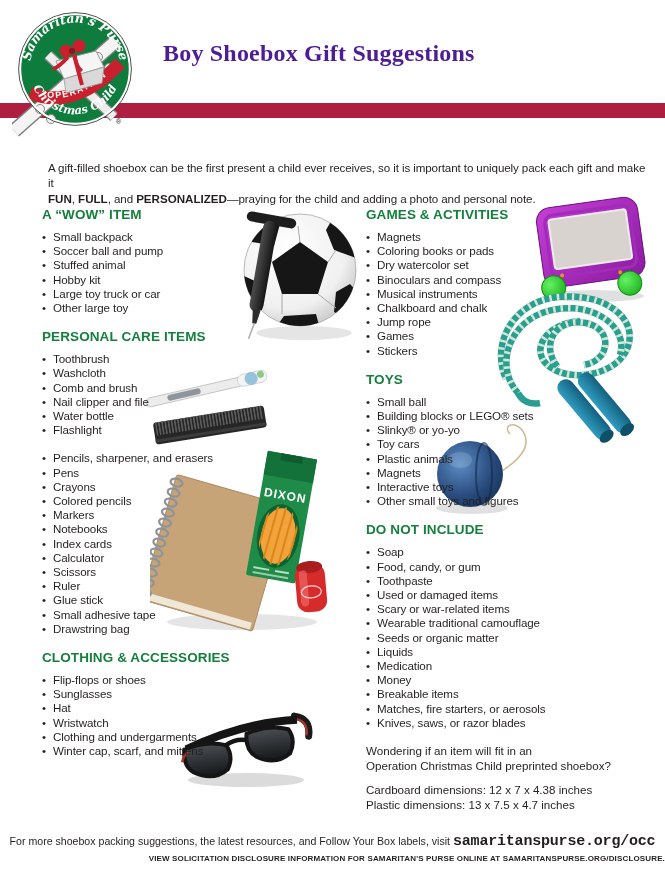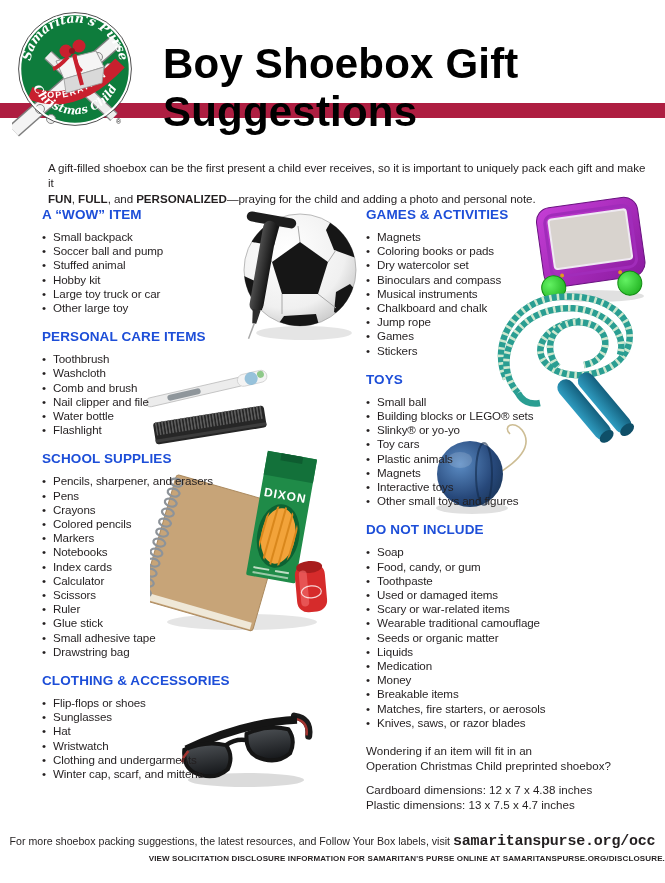--- a/index.html
+++ b/index.html
@@ -8,39 +8,39 @@
     background:#ffffff; font-family:"Liberation Sans", sans-serif; color:#231f20;
   }
   .abs { position:absolute; }
 
   
   #red-bar { left:0; top:103px; width:665px; height:15px; background:#AE1E41; z-index:1; }
   #logo-wrap { left:12px; top:5px; width:124px; height:132px; z-index:3; }
   #logo-reg { left:116px; top:118px; font-size:7px; color:#222; z-index:4; }
   #page-title {
     left:163px; top:40px; width:490px; z-index:2;
-    font-family:Liberation Sans, sans-serif; font-weight:600;
-    font-size:42px; letter-spacing:0.2px; color:#000000;
+    font-family:Liberation Serif, serif; font-weight:600;
+    font-size:24px; letter-spacing:0.2px; color:#4c1d95;
   }
 
   
   #intro {
     left:48px; top:148px; width:600px; z-index:2;
     font-size:11.6px; line-height:15.6px; letter-spacing:-0.1px; color:#231f20;
   }
   #intro b { letter-spacing:0; }
 
   
   .col { position:absolute; top:207px; z-index:2; }
   #col-left  { left:42px;  width:218px; }
   #col-right { left:366px; width:272px; }
   section { margin:0 0 14px 0; }
   h2 {
     margin:0 0 7px 0; font-size:13.5px; line-height:16px;
-    color:#1d4ed8; letter-spacing:0.1px; font-weight:bold;
+    color:#15803d; letter-spacing:0.1px; font-weight:bold;
   }
   ul { margin:0; padding:0; list-style:none; }
   li {
     font-size:11.6px; line-height:14.2px; letter-spacing:-0.1px;
     padding-left:11px; position:relative;
   }
   li::before { content:"\2022"; position:absolute; left:0; top:0; }
 
   .question { font-weight:normal; font-size:11.6px; line-height:14.6px; margin:7px 0 0 0; }
   .dims { font-size:11.6px; line-height:15px; margin:9px 0 0 0; }
@@ -140,21 +140,20 @@
     <ul>
         <li>Toothbrush</li>
         <li>Washcloth</li>
         <li>Comb and brush</li>
         <li>Nail clipper and file</li>
         <li>Water bottle</li>
         <li>Flashlight</li>
       </ul>
   </section>
   <section>
-    <h2>SCHOOL SUPPLIES</h2>
     <ul>
         <li>Pencils, sharpener, and erasers</li>
         <li>Pens</li>
         <li>Crayons</li>
         <li>Colored pencils</li>
         <li>Markers</li>
         <li>Notebooks</li>
         <li>Index cards</li>
         <li>Calculator</li>
         <li>Scissors</li>

